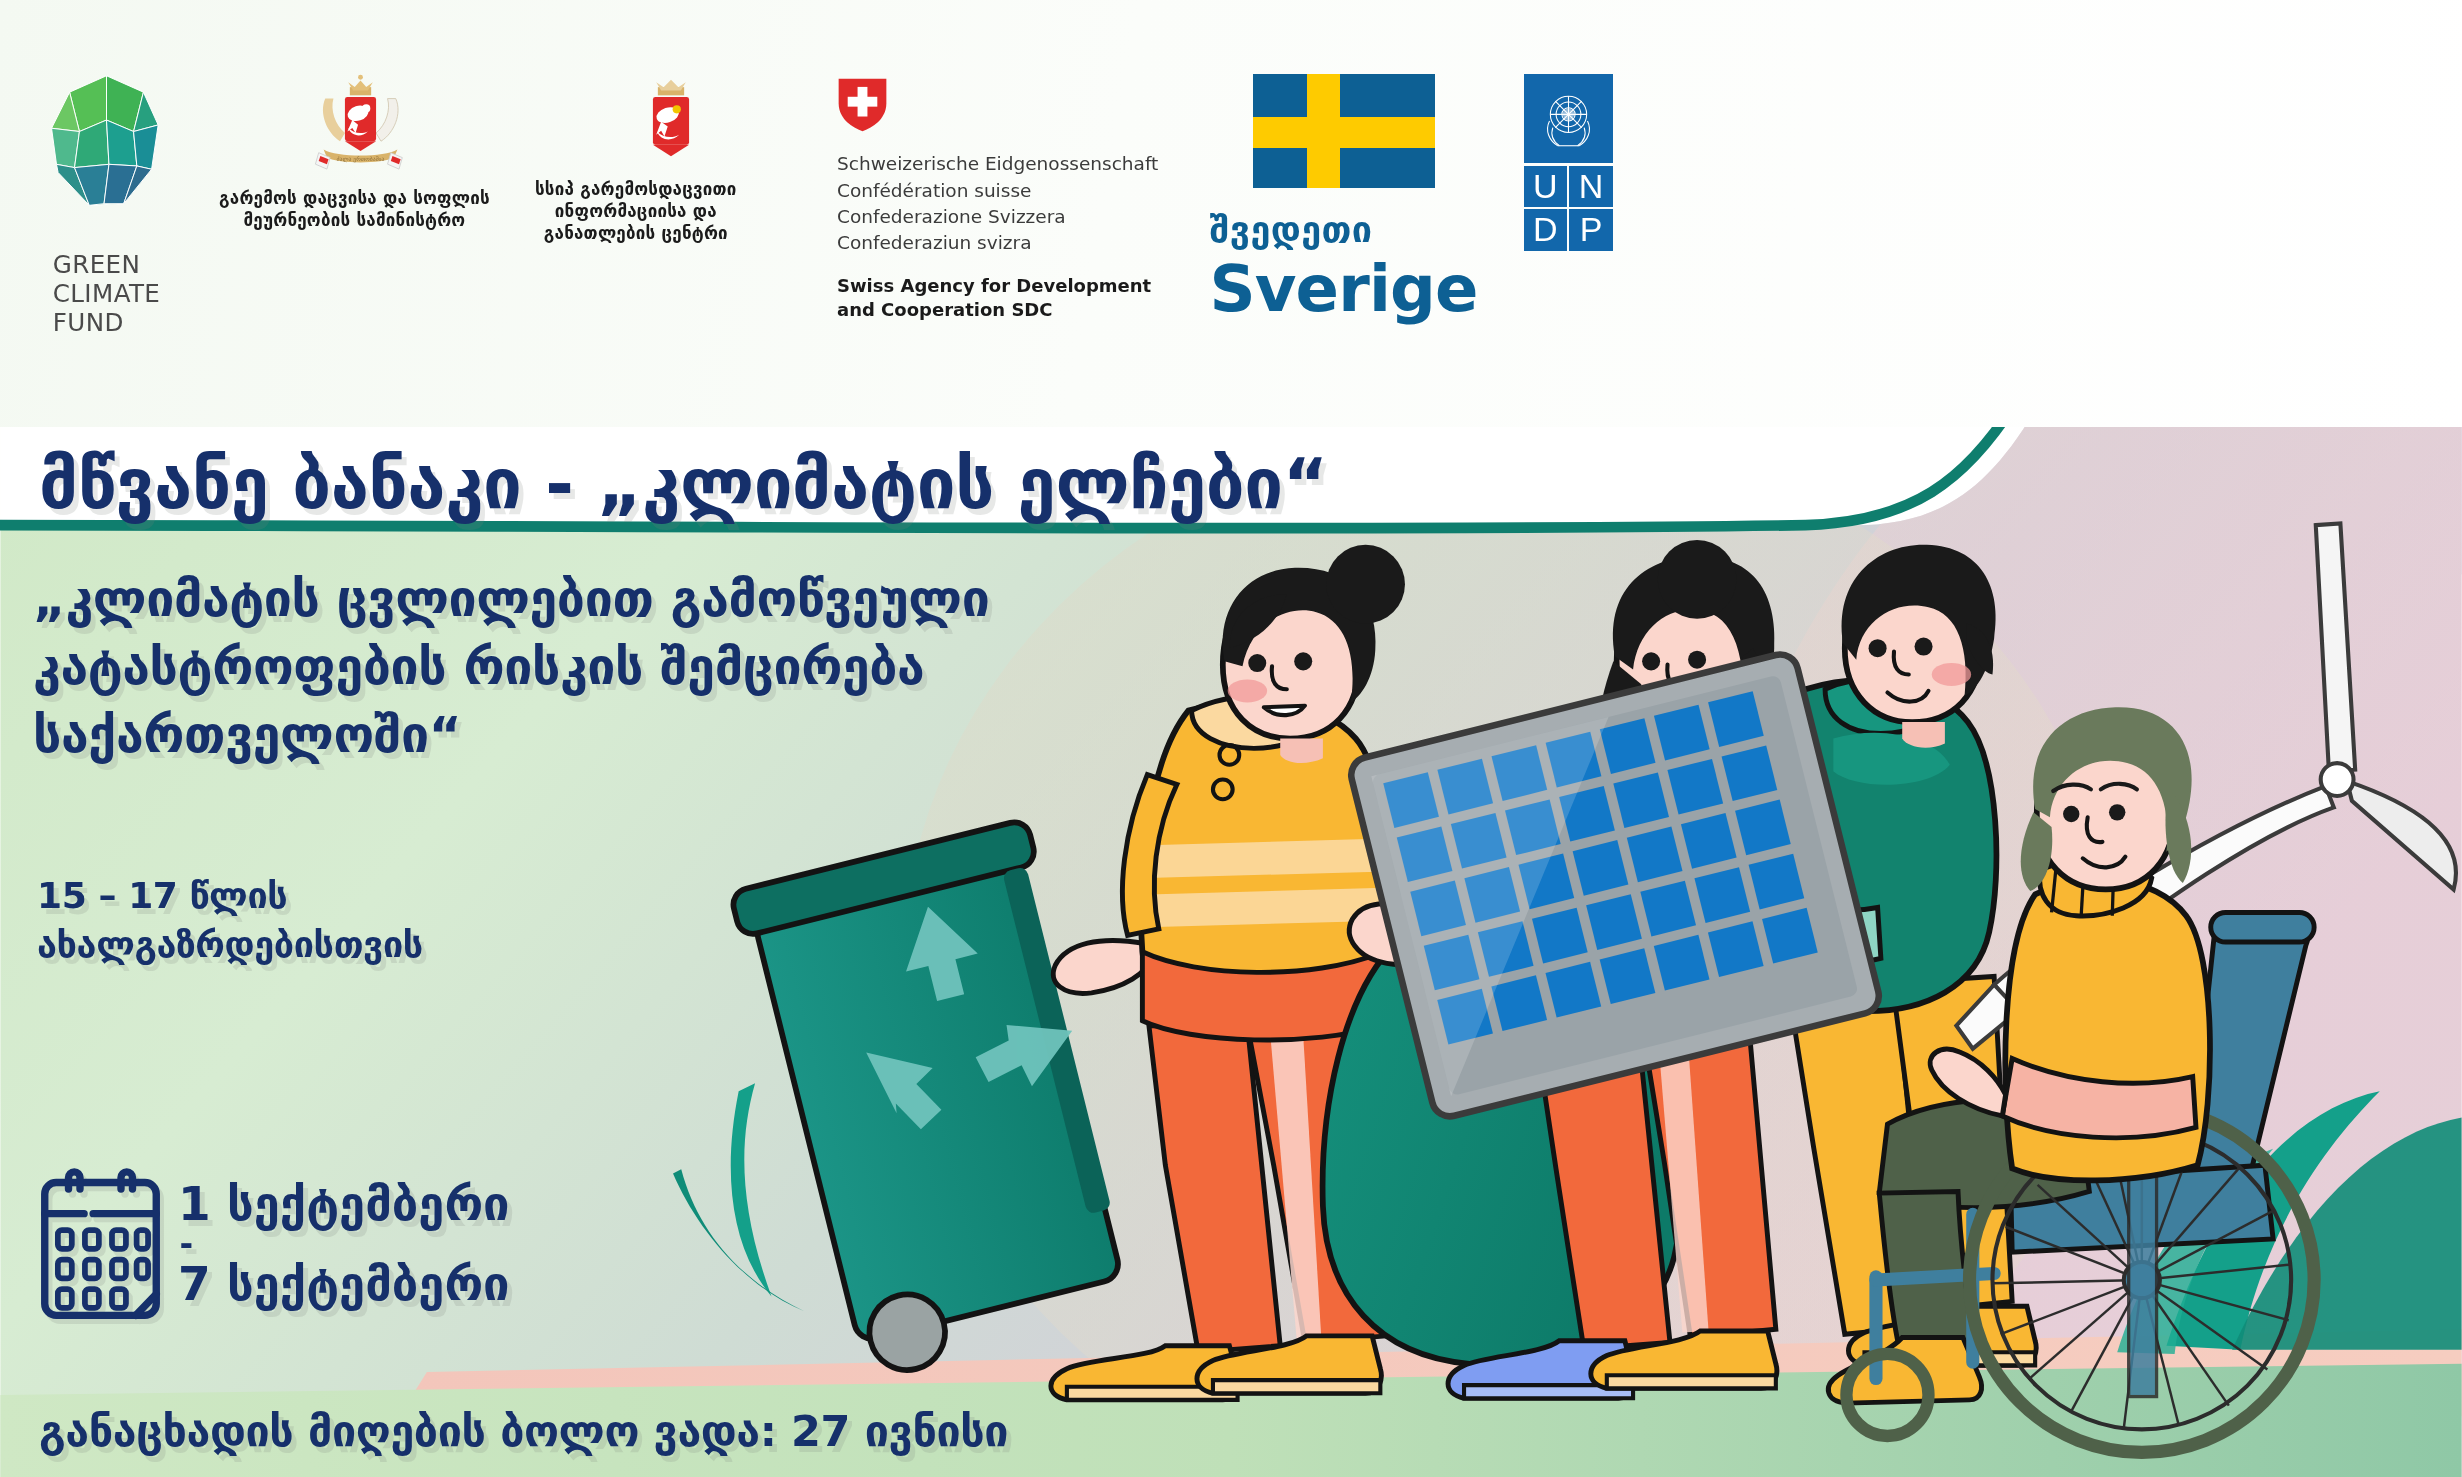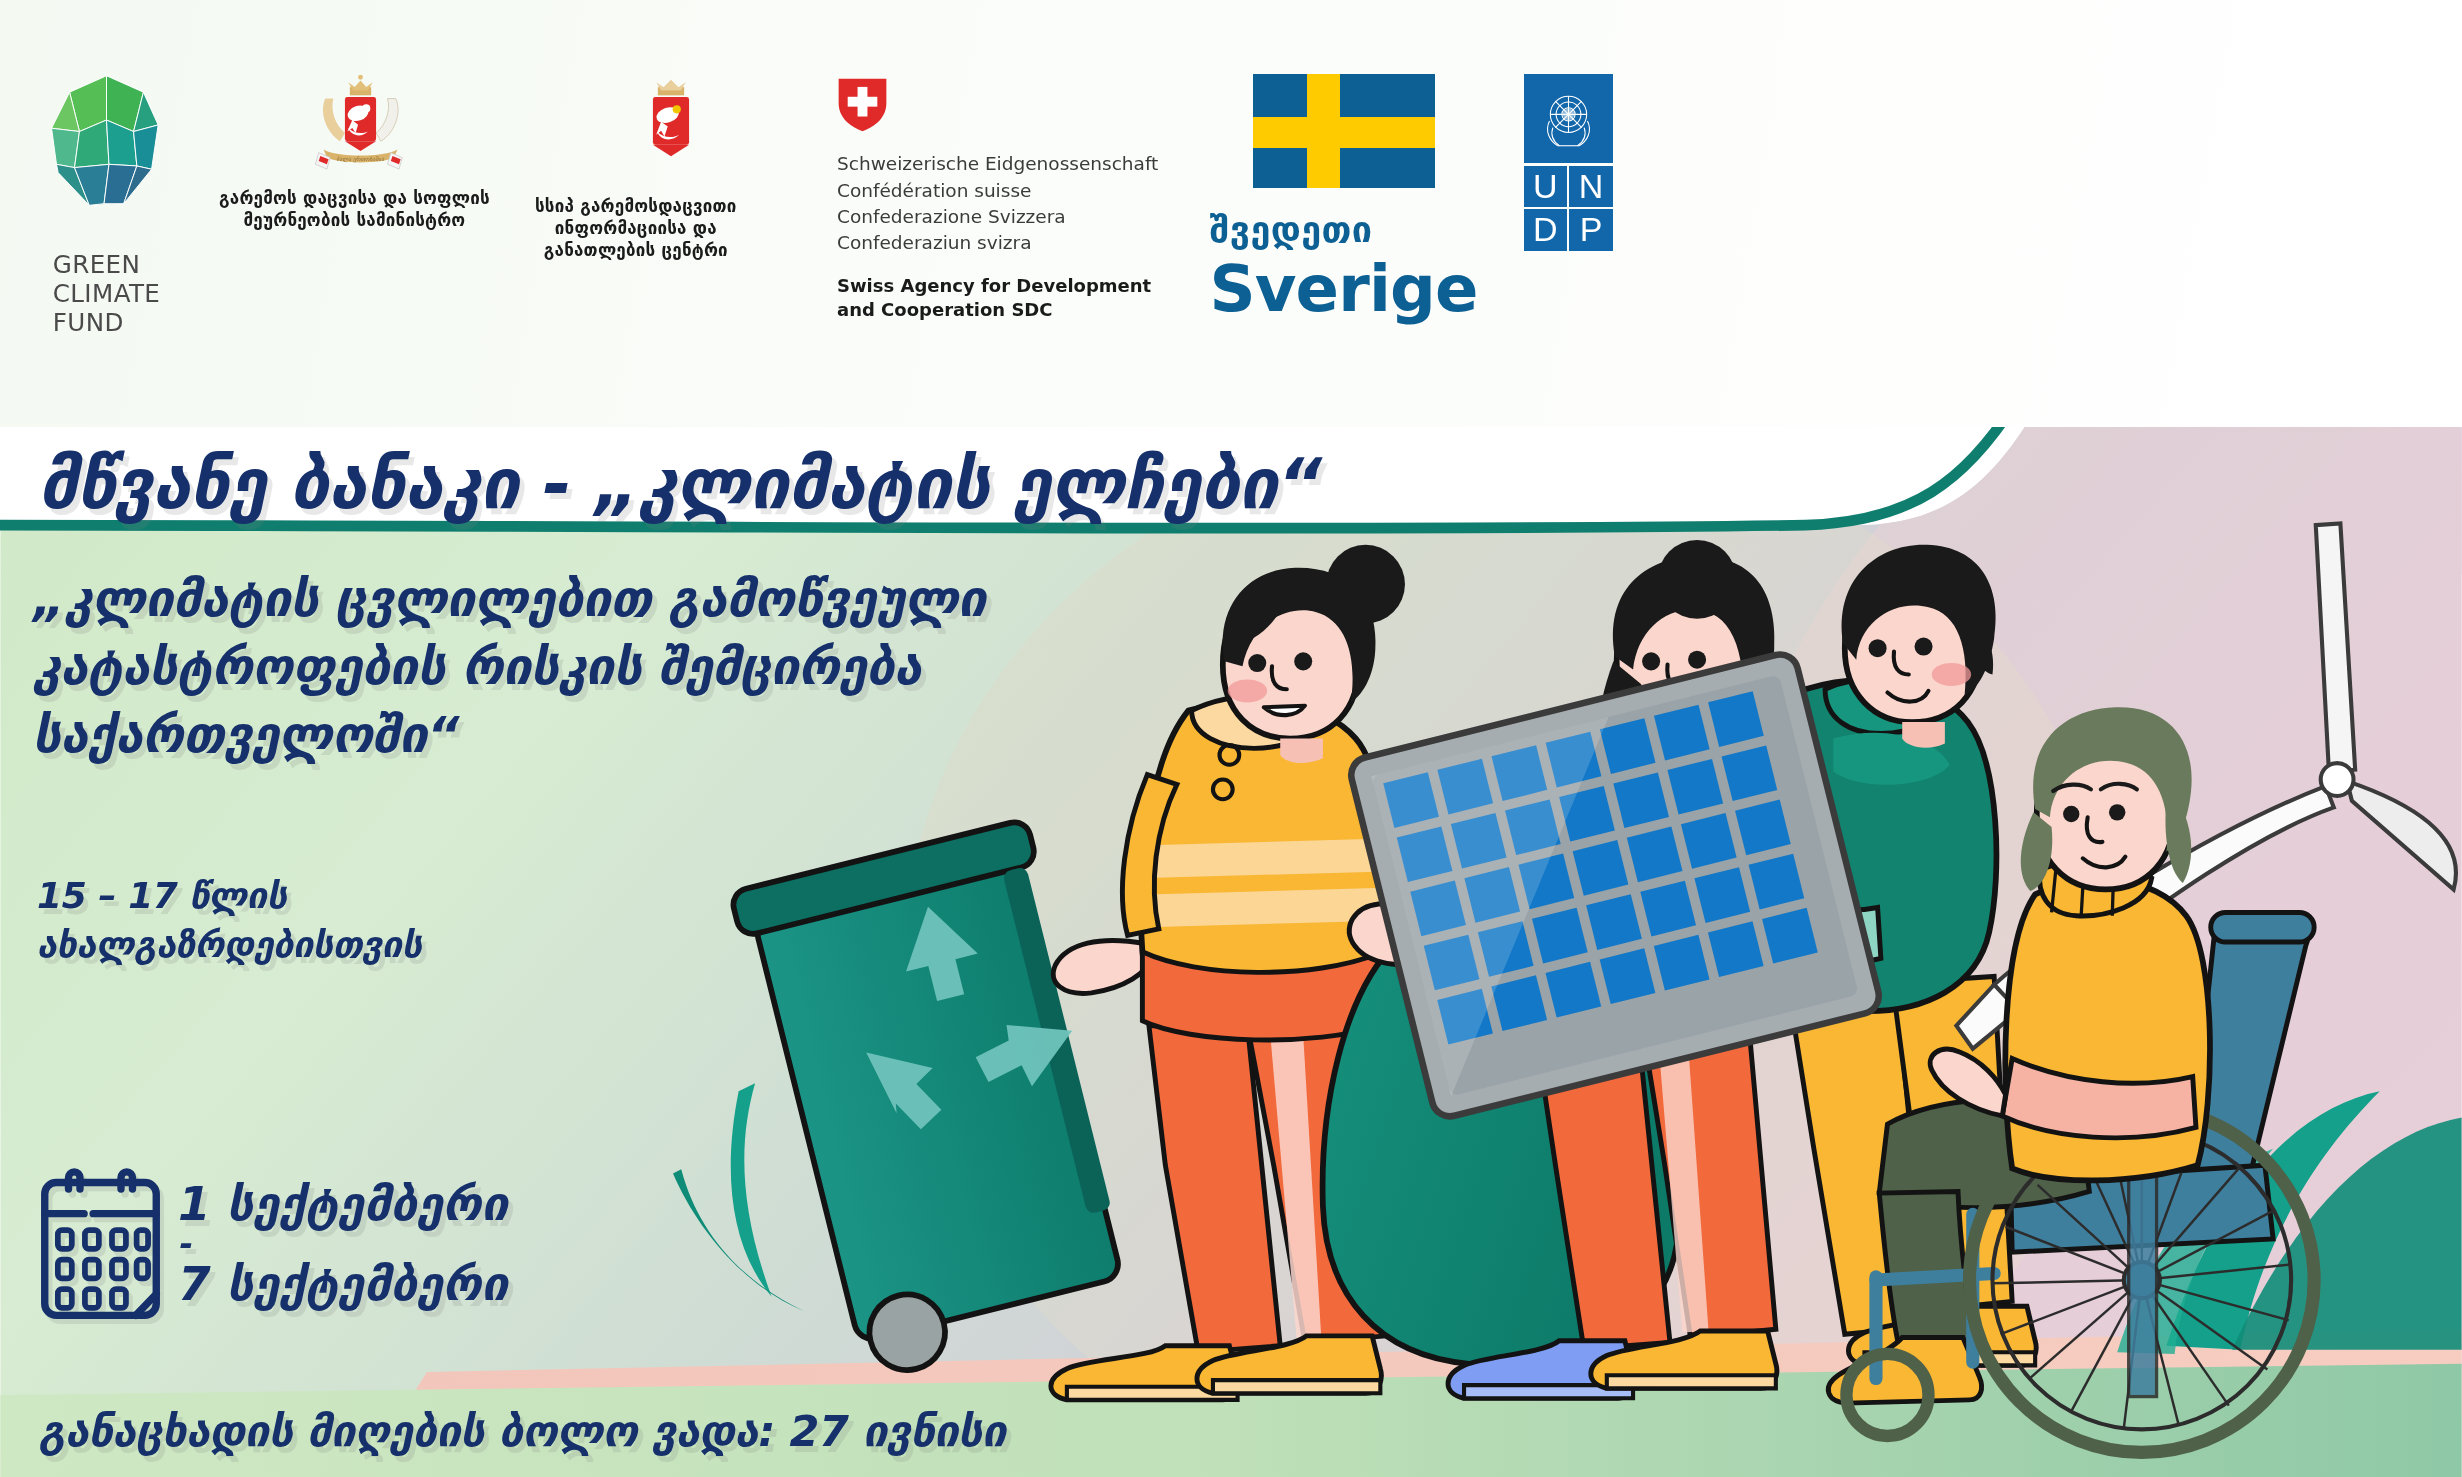--- a/index.html
+++ b/index.html
@@ -33,21 +33,21 @@
 
   
   .mingov{margin-left:51px;width:283px;text-align:center;justify-content:flex-end;}
   .crest{width:107px;height:100px;margin:0 auto 13px;}
   .geo-cap{
     font-family:"DejaVu Sans","Liberation Sans",sans-serif;
     font-size:17px;line-height:1.32;font-weight:700;color:#1b1b1b;letter-spacing:0.2px;
   }
 
   
-  .infocenter{margin-left:33px;width:271px;text-align:center;gap:17px;}
+  .infocenter{margin-left:33px;width:271px;text-align:center;}
   .crest-sm{width:56px;height:92px;margin:0 auto 11.5px;}
 
   
   .swiss{margin-left:31px;display:flex;gap:18px;align-items:flex-start;}
   .swiss-shield{width:51px;height:56px;flex:0 0 auto;margin-top:3.3px;}
   .swiss-lines{font-size:18.5px;line-height:1.42;color:#3b3b3b;font-weight:400;}
   .swiss-sdc{font-size:18px;line-height:1.32;color:#1a1a1a;font-weight:700;margin-top:18px;}
 
   
   .sweden{margin-left:51px;display:flex;gap:24px;align-items:center;}
@@ -60,21 +60,21 @@
   
   .undp{margin-left:46px;width:89px;}
   .undp-emb{width:89px;height:89px;background:#1267ab;display:flex;align-items:center;justify-content:center;}
   .undp-grid{width:89px;height:85px;display:grid;grid-template-columns:1fr 1fr;grid-template-rows:1fr 1fr;gap:2.5px;margin-top:2.5px;}
   .undp-cell{background:#1267ab;color:#fff;font-size:34px;display:flex;align-items:center;justify-content:center;font-weight:400;font-family:"Liberation Sans",sans-serif;}
 
   
   .main-area{position:absolute;left:0;top:0;width:2462px;height:1477px;z-index:1;}
 
   
-  .textcol{position:absolute;left:0;top:0;width:1395px;height:1356px;z-index:20;pointer-events:none;font-style:italic;}
+  .textcol{position:absolute;left:0;top:0;width:1395px;height:1356px;z-index:20;pointer-events:none;}
   .tx{
     position:absolute;color:#16306b;font-weight:700;
     text-shadow:4.9px 5.7px 0 rgba(120,130,120,.18);
     font-family:"DejaVu Sans","Liberation Sans",sans-serif;
     white-space:nowrap;letter-spacing:-0.4px;
   }
   .title{left:39px;top:450px;font-size:69px;line-height:1;}
   .sub{left:33px;top:565px;font-size:50px;line-height:1.36;white-space:normal;width:1248px;}
   .ages{left:37px;top:872px;font-size:36px;line-height:1.36;white-space:normal;width:739px;}
   .deadline{left:39px;top:1410px;font-size:43px;line-height:1;}

